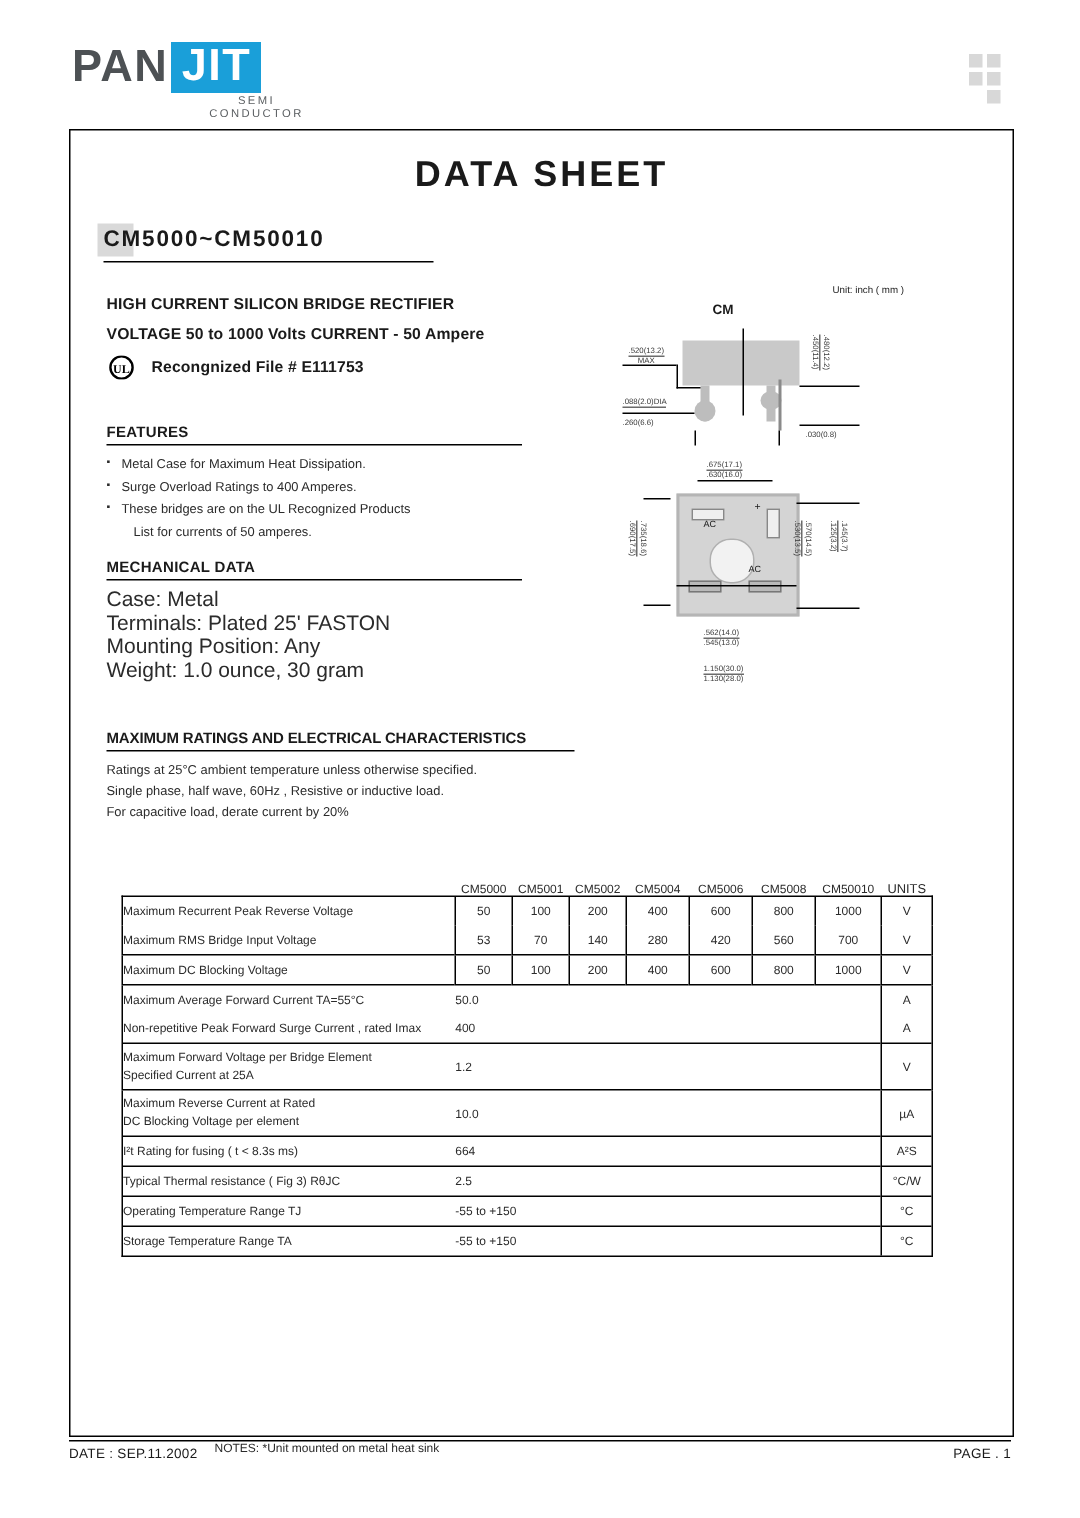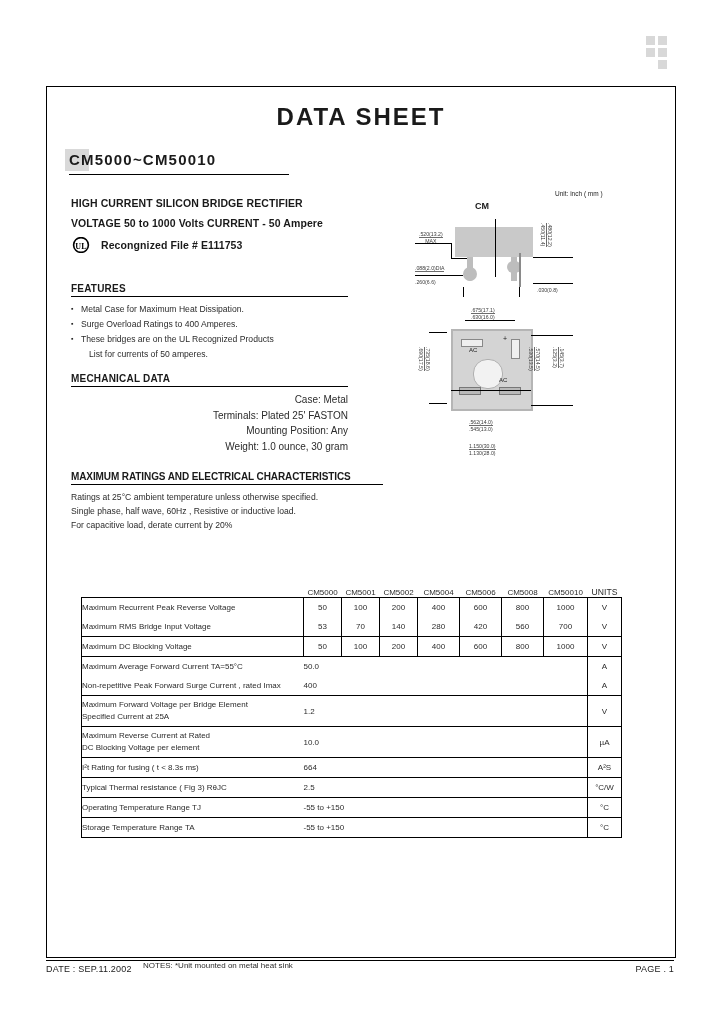--- a/index.html
+++ b/index.html
@@ -60,21 +60,21 @@
   
   .sec{position:absolute;left:24px;}
   .sec-head{font-size:10px;font-weight:bold;letter-spacing:.2px;padding-bottom:2px;}
   .sec-rule{border-top:1px solid #000;width:277px;margin-bottom:5px;}
   .bullet-list{list-style:none;margin:0;padding:0;}
   .bullet-list li{font-size:8.6px;line-height:15px;color:#2b2b2b;padding-left:10px;position:relative;}
   .bullet-list li:before{content:"\25AA";position:absolute;left:0;top:-1px;font-size:7px;color:#2b2b2b;}
   .bullet-list li.cont{padding-left:18px;}
   .bullet-list li.cont:before{content:"";}
   .plain-list{list-style:none;margin:0;padding:0;}
-  .plain-list li{font-size:10px;line-height:15.5px;color:#2b2b2b;text-align:right;}
+  .plain-list li{font-size:14px;line-height:15.5px;color:#2b2b2b;}
 
   .ratings-head{font-size:10px;font-weight:bold;letter-spacing:-.1px;}
   .ratings-rule{border-top:1px solid #000;width:312px;margin:2px 0 5px 0;}
   .ratings-notes div{font-size:8.6px;line-height:14px;color:#2b2b2b;}
 
   
   .draw{position:absolute;}
   .dim-label{position:absolute;font-size:5.2px;color:#3a3a3a;line-height:6px;white-space:nowrap;}
   .dim-label .u{border-bottom:1px solid #6b6b6b;display:block;}
   .dim-vert{transform-origin:0 0;}
@@ -100,20 +100,30 @@
   .unit{text-align:center;border-left:1px solid #000;border-right:1px solid #000;}
   .tb{border-top:1px solid #000;}
   .bb{border-bottom:1px solid #000;}
   .notes{position:absolute;left:96px;top:874px;font-size:8px;color:#2b2b2b;}
 </style>
 </head>
 <body>
 
 <div class="page">
 
+  <div class="logo">
+    <div class="logo-row">
+      <span class="logo-pan">PAN</span>
+      <span class="logo-jit-box">JIT</span>
+    </div>
+    <div class="logo-sub">
+      <div>SEMI</div>
+      <div>CONDUCTOR</div>
+    </div>
+  </div>
 
   <div class="corner-dots">
     <i style="left:0;top:0;"></i>
       <i style="left:12px;top:0;"></i>
     <i style="left:0;top:12px;"></i>
       <i style="left:12px;top:12px;"></i>
     <i style="left:12px;top:24px;"></i>
   </div>
 
   <div class="frame">
@@ -155,21 +165,21 @@
       <div class="sec-head">MECHANICAL DATA</div>
       <div class="sec-rule"></div>
       <ul class="plain-list">
         <li>Case: Metal</li>
         <li>Terminals: Plated 25' FASTON</li>
         <li>Mounting Position: Any</li>
         <li>Weight: 1.0 ounce, 30 gram</li>
       </ul>
     </div>
 
-    <div class="sec" style="top:384px;">
+    <div class="sec" style="top:400px;">
       <div class="ratings-head">MAXIMUM RATINGS AND ELECTRICAL CHARACTERISTICS</div>
       <div class="ratings-rule"></div>
       <div class="ratings-notes">
         <div>Ratings at 25°C ambient temperature unless otherwise specified.</div>
         <div>Single phase, half wave, 60Hz , Resistive or inductive load.</div>
         <div>For capacitive load, derate current by 20%</div>
       </div>
     </div>
 
     <div class="draw" style="left:360px;top:100px;width:260px;height:340px;">

